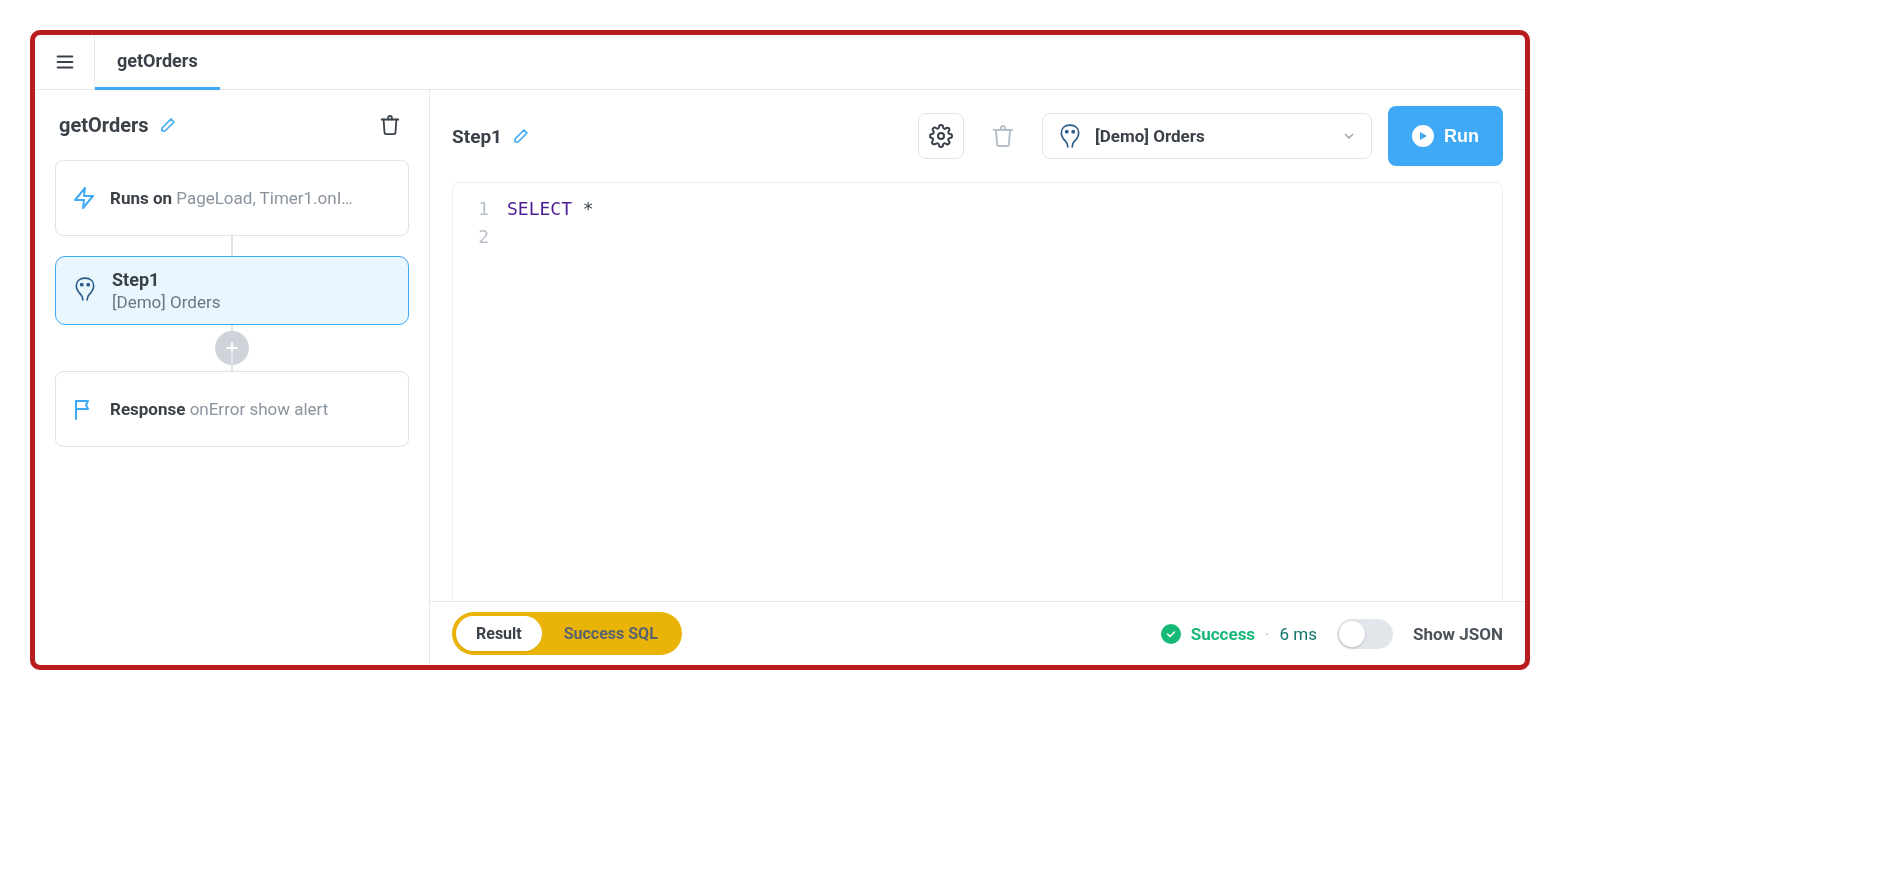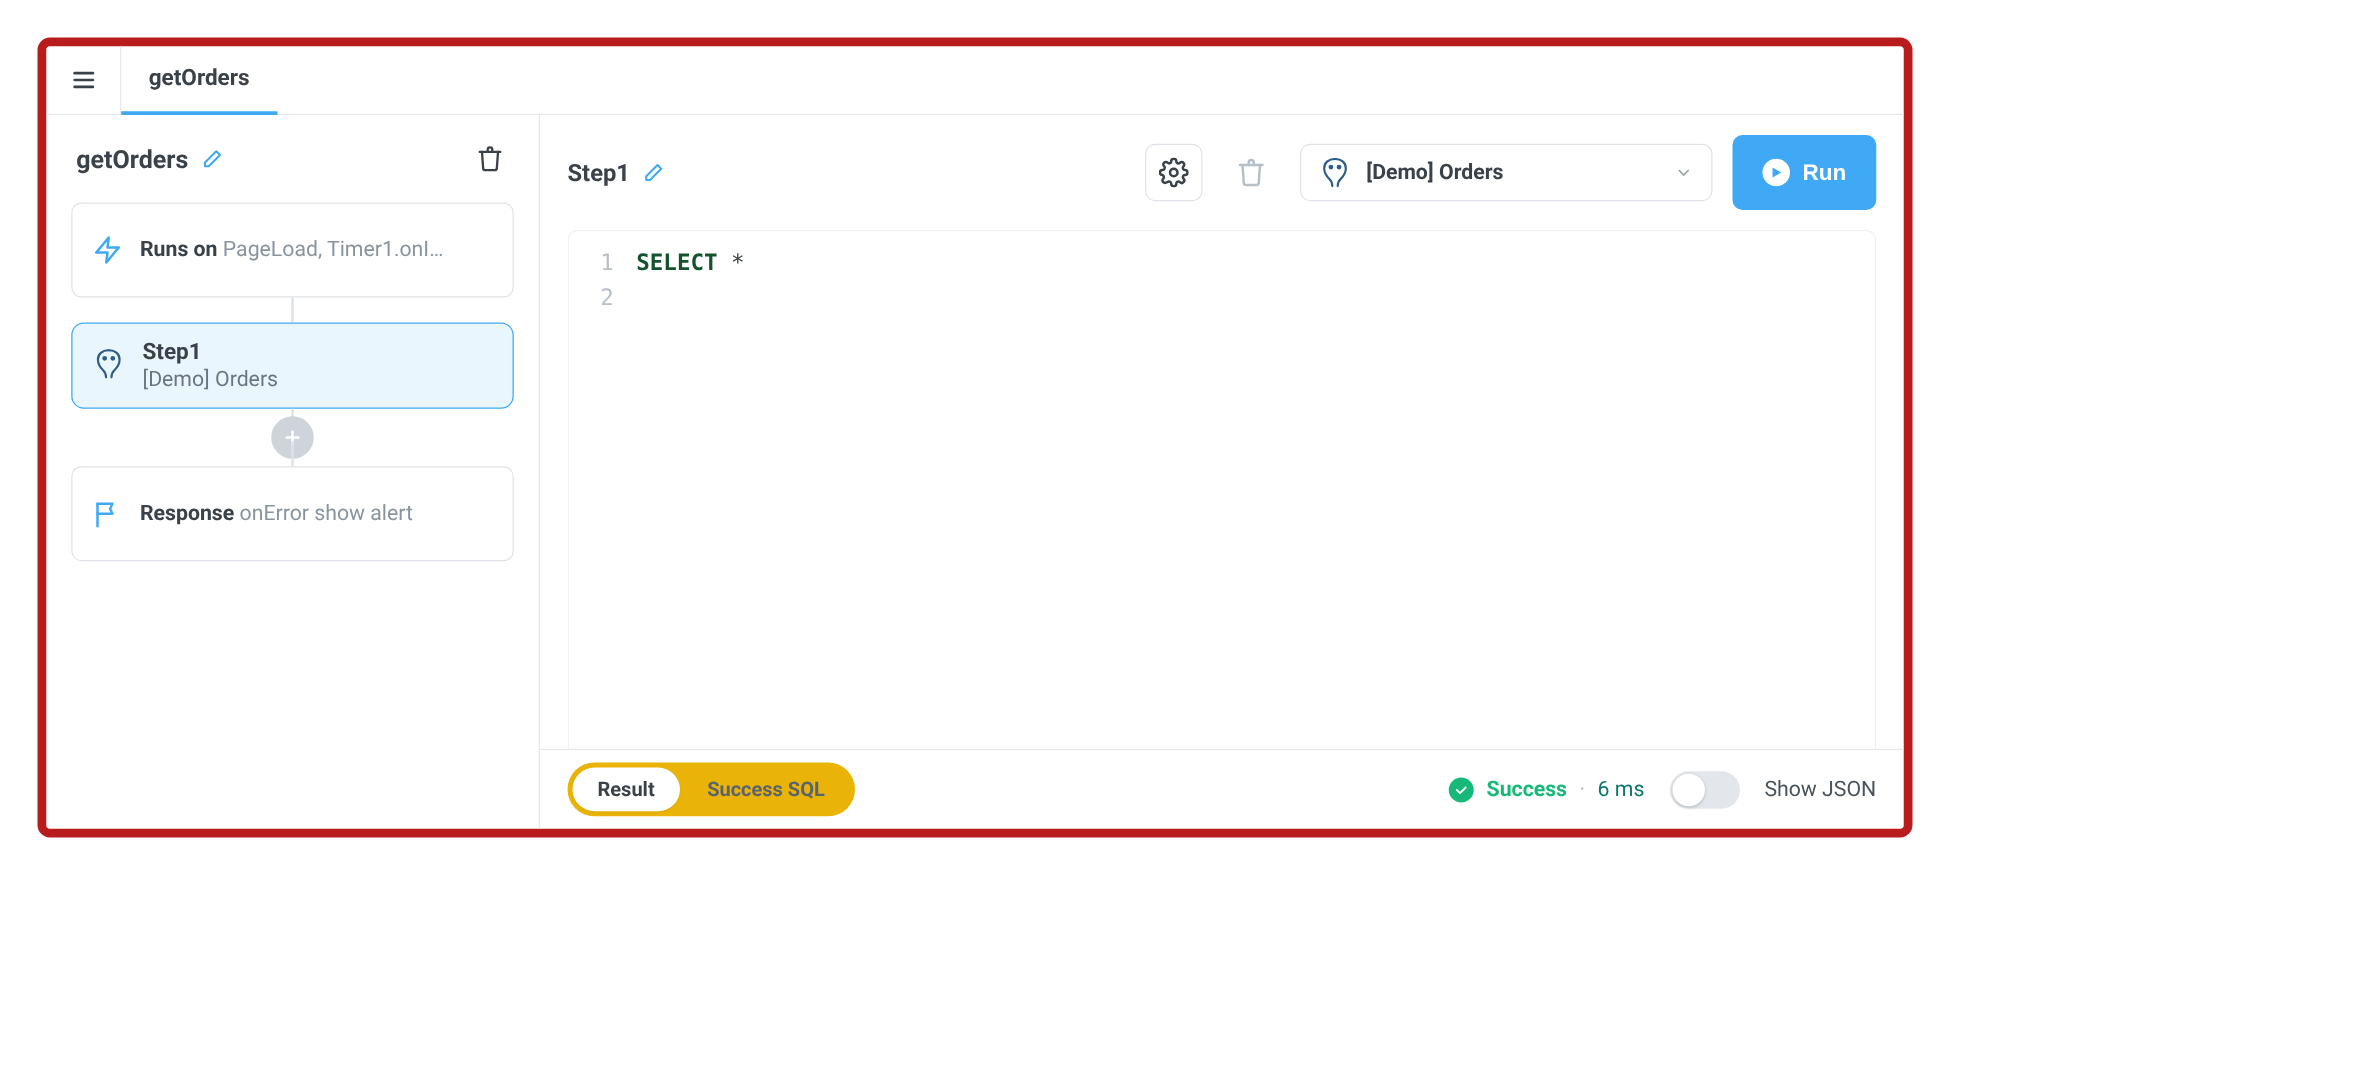--- a/index.html
+++ b/index.html
@@ -4,21 +4,21 @@
 <style>
 * { box-sizing: border-box; margin: 0; padding: 0; }
 body {
   font-family: -apple-system, BlinkMacSystemFont, "Segoe UI", Roboto, sans-serif;
   background: #fff;
   padding: 30px;
 }
 .panel {
   width: 1500px;
   height: 640px;
-  border: 7px solid #b91c1c;
+  border: 5px solid #b91c1c;
   border-radius: 10px;
   display: flex;
   flex-direction: column;
   overflow: hidden;
   box-shadow: 0 1px 3px rgba(0,0,0,0.03);
 }
 .topbar {
   height: 55px;
   display: flex;
   align-items: center;
@@ -151,21 +151,21 @@
 .gutter {
   width: 48px; text-align: right; padding: 12px 12px; color:#b7bfc7;
   font-family: "SFMono-Regular", Menlo, Consolas, monospace; font-size: 18px;
   user-select:none; background:#fff;
 }
 .gutter div { line-height: 28px; }
 .code {
   flex:1; padding: 12px 6px; font-family: "SFMono-Regular", Menlo, Consolas, monospace; font-size: 18px;
   color:#3a4148; background:#fff;
 }
-.code .kw { color:#14532d; font-weight:700; }
+.code .kw { color:#4c1d95; font-weight:400; }
 .code div { line-height: 28px; white-space: pre; }
 .footer {
   border-top: 1px solid #e6e8ea;
   height: 64px;
   display:flex; align-items:center; padding: 0 22px; gap: 20px;
 }
 .pill-group {
   background:#eab308; border-radius: 24px; padding:4px; display:flex; gap:2px;
 }
 .pill {
@@ -180,21 +180,21 @@
 .status .ok { color:#17b978; font-weight:700; }
 .status .dot { color:#b0b8c0; }
 .status .time { color:#0f766e; }
 .toggle {
   width: 56px; height: 30px; background:#e3e7eb; border-radius: 16px; position:relative; cursor:pointer;
 }
 .toggle .knob {
   width:26px; height:26px; background:#fff; border-radius:50%; position:absolute; top:2px; left:2px;
   box-shadow: 0 1px 3px rgba(0,0,0,0.2);
 }
-.toggle-label { font-weight:400; font-size:17px; color:#4a525a; }
+.toggle-label { font-weight:700; font-size:17px; color:#4a525a; }
 .pg-icon { width:26px; height:26px; }
 </style>
 </head>
 <body>
 
 <div class="panel">
 
   <div class="topbar">
     <div class="hamburger">
       <svg viewBox="0 0 24 24" fill="none" stroke="#3a4148" stroke-width="2.2" stroke-linecap="round">

